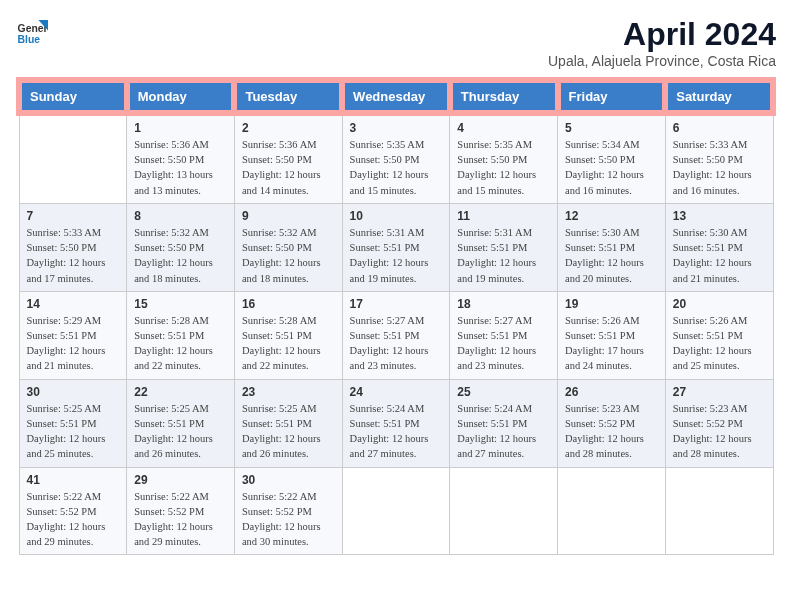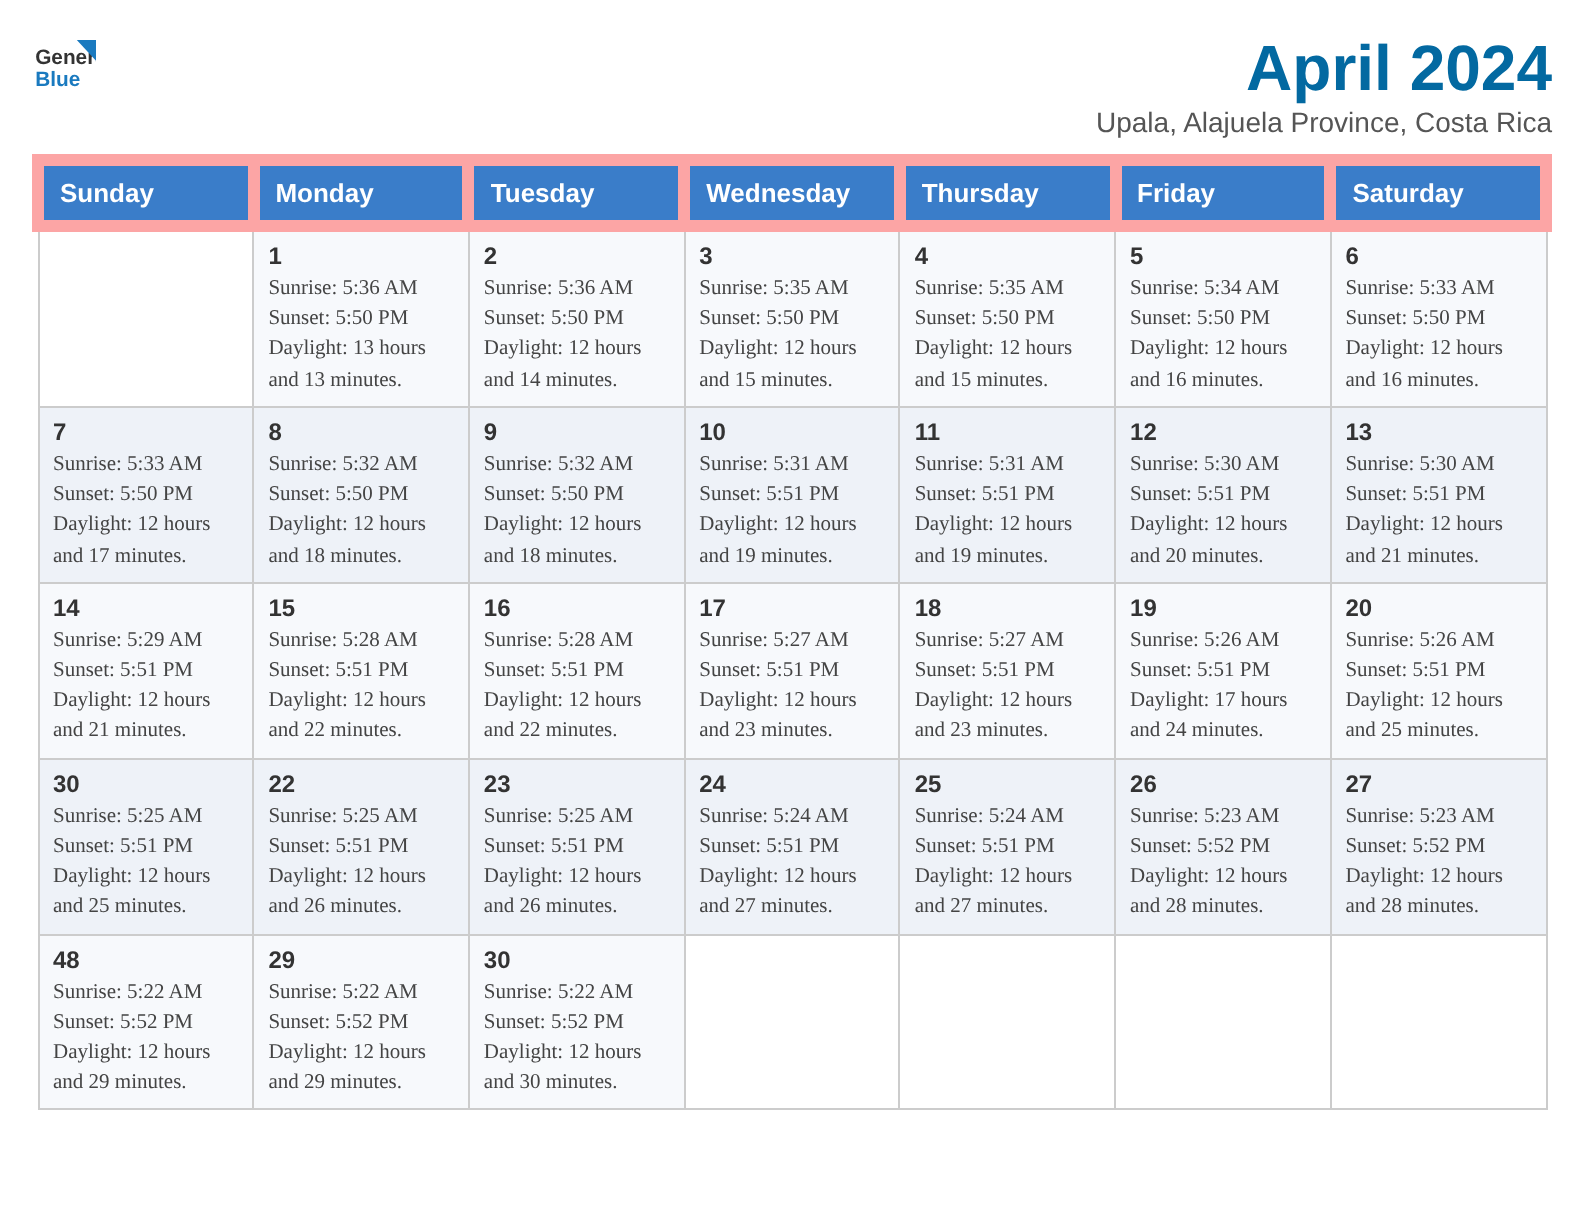--- a/index.html
+++ b/index.html
@@ -24,21 +24,21 @@
     .logo-icon {
       width: 32px;
       height: 32px;
     }
     .title-block {
       text-align: right;
     }
     .month-title {
       font-size: 32px;
       font-weight: bold;
-      color: #0369a1;
+      color: #0f172a;
     }
     .location {
       font-size: 14px;
       color: #555;
     }
     .calendar {
       width: 100%;
       border-collapse: collapse;
       font-size: 11px;
     }
@@ -334,21 +334,21 @@
           <span class="day-num">27</span>
         <div class="day-info">
           <span>Sunrise: 5:23 AM</span><br>
           <span>Sunset: 5:52 PM</span><br>
           <span>Daylight: 12 hours and 28 minutes.</span>
         </div>
         </td>
       </tr>
       <tr>
         <td>
-          <span class="day-num">48</span>
+          <span class="day-num">41</span>
         <div class="day-info">
           <span>Sunrise: 5:22 AM</span><br>
           <span>Sunset: 5:52 PM</span><br>
           <span>Daylight: 12 hours and 29 minutes.</span>
         </div>
         </td>
         <td>
           <span class="day-num">29</span>
         <div class="day-info">
           <span>Sunrise: 5:22 AM</span><br>

